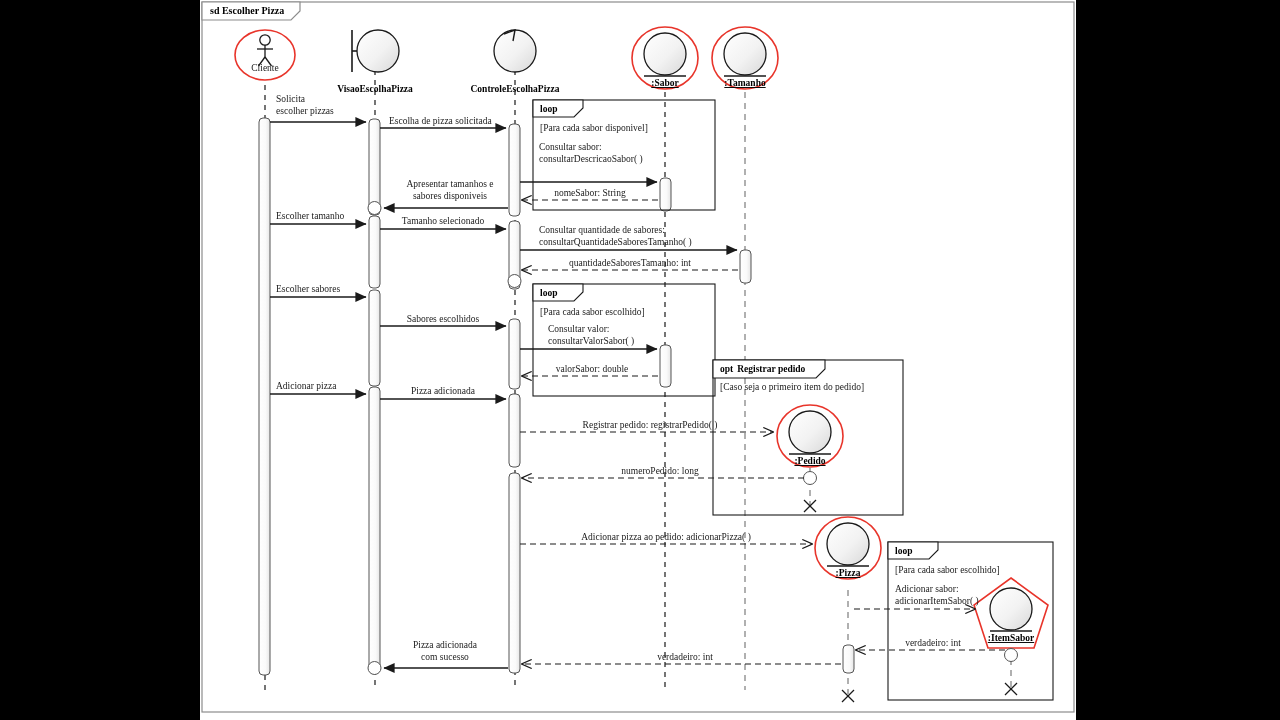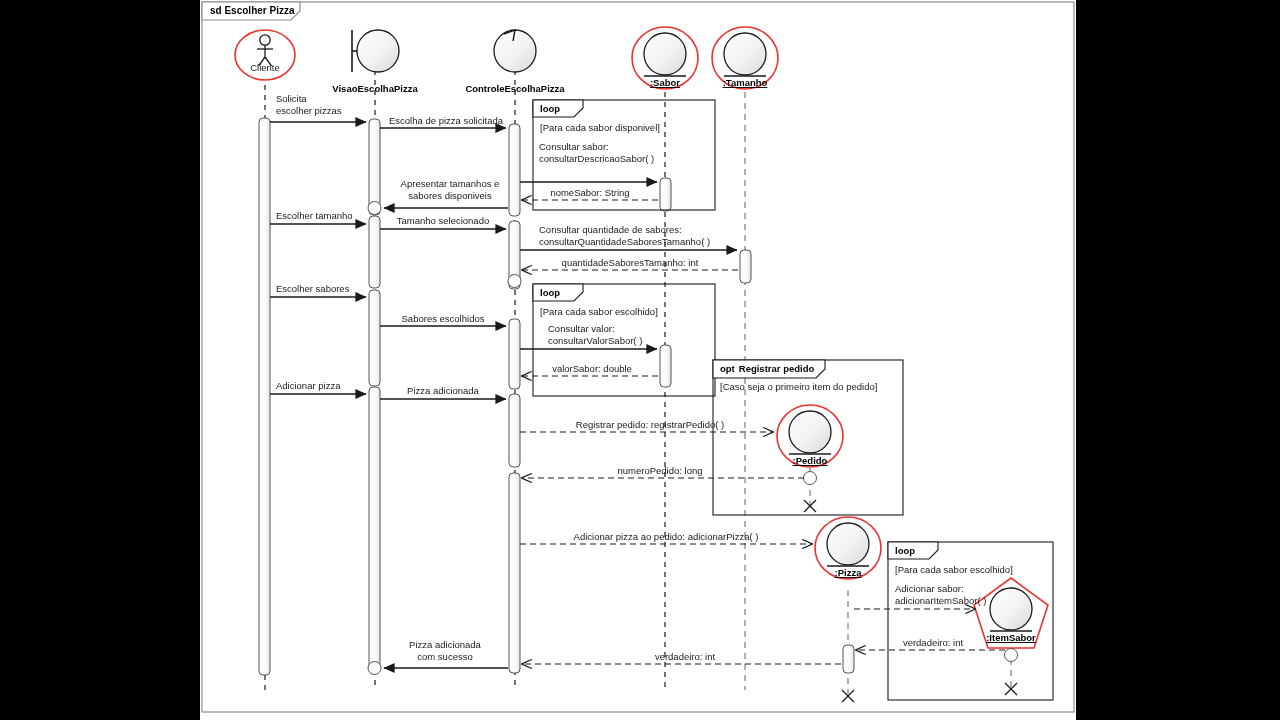--- a/index.html
+++ b/index.html
@@ -1,17 +1,17 @@
 <!DOCTYPE html>
 <html><head>
 <meta charset="utf-8">
 <style>
   html,body{margin:0;padding:0;background:#000;width:1280px;height:720px;overflow:hidden;}
   #stage{position:relative;width:1280px;height:720px;background:#000;
-         font-family:Liberation Sans, sans-serif;}
+         font-family:Liberation Serif, serif;}
   #canvas{position:absolute;left:200px;top:0;width:876px;height:720px;background:#ffffff;}
   svg{display:block;}
   .msg{font-size:9.5px;fill:#1a1a1a;}
   .lbl-life{font-size:9.5px;font-weight:bold;fill:#000;}
   .lbl-obj{font-size:9.5px;font-weight:bold;fill:#000;}
   .frag-kw{font-size:9.5px;font-weight:bold;fill:#000;}
   .frag-guard{font-size:9.5px;fill:#1a1a1a;}
   .frame-title{font-size:10px;font-weight:bold;fill:#000;}
   .actor-name{font-size:9.5px;fill:#1a1a1a;}
 </style>

